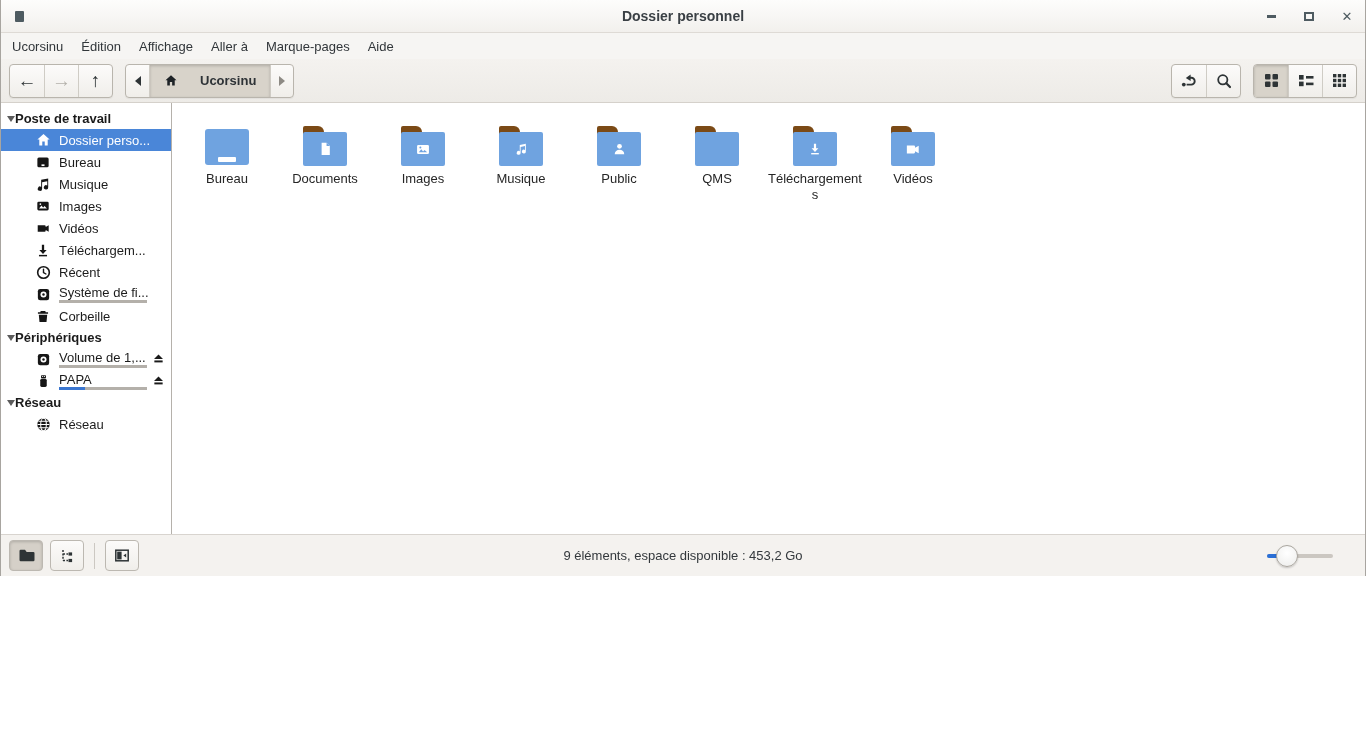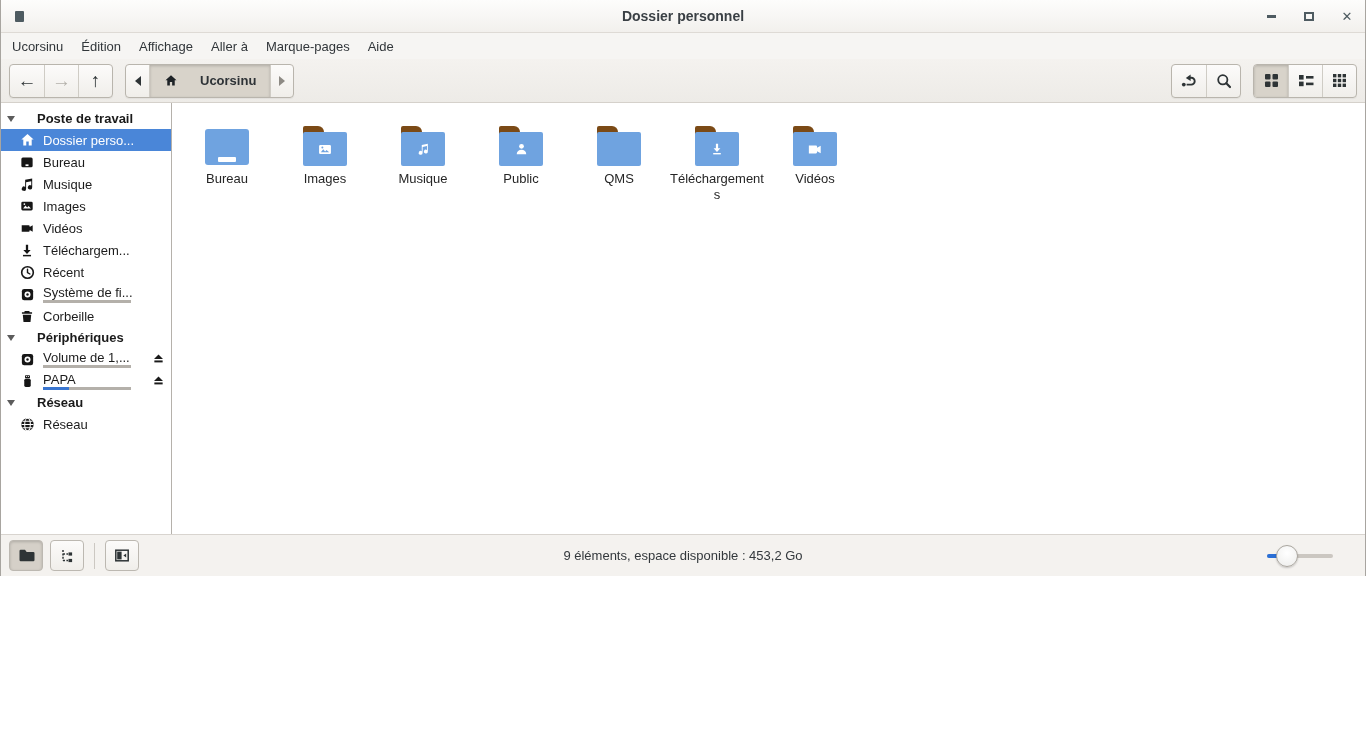--- a/index.html
+++ b/index.html
@@ -29,23 +29,23 @@
   .tbtn .arrow { font-size:19px; line-height:1; font-weight:bold; }
   .tbtn .arrow.disabled { color:#b3b0aa; font-weight:normal; }
   .crumb-main { display:flex; align-items:center; gap:22px; padding:0 14px; font-size:13px; font-weight:bold; color:#2d3236; }
   .chev { min-width:23px; }
   .spacer { flex:1; }
   .mr12 { margin-right:12px; }
 
   
   .body { flex:1; display:flex; min-height:0; }
   .sidebar { width:171px; background:#fff; border-right:1px solid #b5b1ab; padding-top:5px; overflow:hidden; flex:0 0 auto; }
-  .sb-header { display:flex; align-items:center; height:21px; padding-left:6px; gap:22px; font-size:13px; font-weight:bold; color:#1a1a1a; }
+  .sb-header { display:flex; align-items:center; height:21px; padding-left:6px; gap:0; font-size:13px; font-weight:bold; color:#1a1a1a; }
   .sb-tri { width:0; height:0; border-left:4.5px solid transparent; border-right:4.5px solid transparent; border-top:6px solid #5c5c5c; }
-  .sb-row { position:relative; display:flex; align-items:center; height:22px; padding-left:18px; gap:8px; font-size:13px; color:#1c1c1c; }
+  .sb-row { position:relative; display:flex; align-items:center; height:22px; padding-left:34px; gap:8px; font-size:13px; color:#1c1c1c; }
   .sb-row.selected { background:#4a86d8; color:#fff; }
   .sb-icon { width:16px; height:16px; flex:0 0 auto; display:flex; align-items:center; justify-content:center; color:#161616; }
   .sb-row.selected .sb-icon { color:#fff; }
   .sb-labelwrap { display:flex; flex-direction:column; line-height:1; }
   .sb-label { line-height:15px; white-space:nowrap; }
   .usage-bar { width:88px; height:3px; background:#b4b0aa; margin-top:0px; }
   .usage-fill { height:100%; background:#3a76d0; }
   .eject-btn { position:absolute; right:5px; top:3px; width:15px; height:15px; color:#1a1a1a; display:flex; align-items:center; justify-content:center; }
 
   
@@ -360,20 +360,34 @@
                 <div class="desk-stand"></div>
               </div>
             </div>
             <div class="flabel">Bureau</div>
           </div>
           <div class="fcell">
             <div class="ficon">
               <div class="ftab"></div>
               <div class="fbody">
                 <span style="display: flex;">
+                  <svg width="13" height="14" viewBox="0 0 12 13">
+                    <path d="M2.4 0.8 H7 L10 3.8 V12 H2.4 Z" fill="#fff"></path>
+                    <path d="M7 0.8 L10 3.8 H7 Z" fill="#6fa3e0"></path>
+                  </svg>
+                </span>
+              </div>
+            </div>
+            <div class="flabel">Documents</div>
+          </div>
+          <div class="fcell">
+            <div class="ficon">
+              <div class="ftab"></div>
+              <div class="fbody">
+                <span style="display: flex;">
                   <svg width="14" height="11" viewBox="0 0 12 10">
                     <rect x="0.6" y="0.8" width="10.8" height="8.4" rx="1.2" fill="#fff"></rect>
                     <path d="M2.2 7.6 L4.4 4.8 L6.1 6.8 L7.4 5.4 L9.8 7.6 Z" fill="#6fa3e0"></path>
                     <circle cx="3.6" cy="3.1" r="0.9" fill="#6fa3e0"></circle>
                   </svg>
                 </span>
               </div>
             </div>
             <div class="flabel">Images</div>
           </div>

